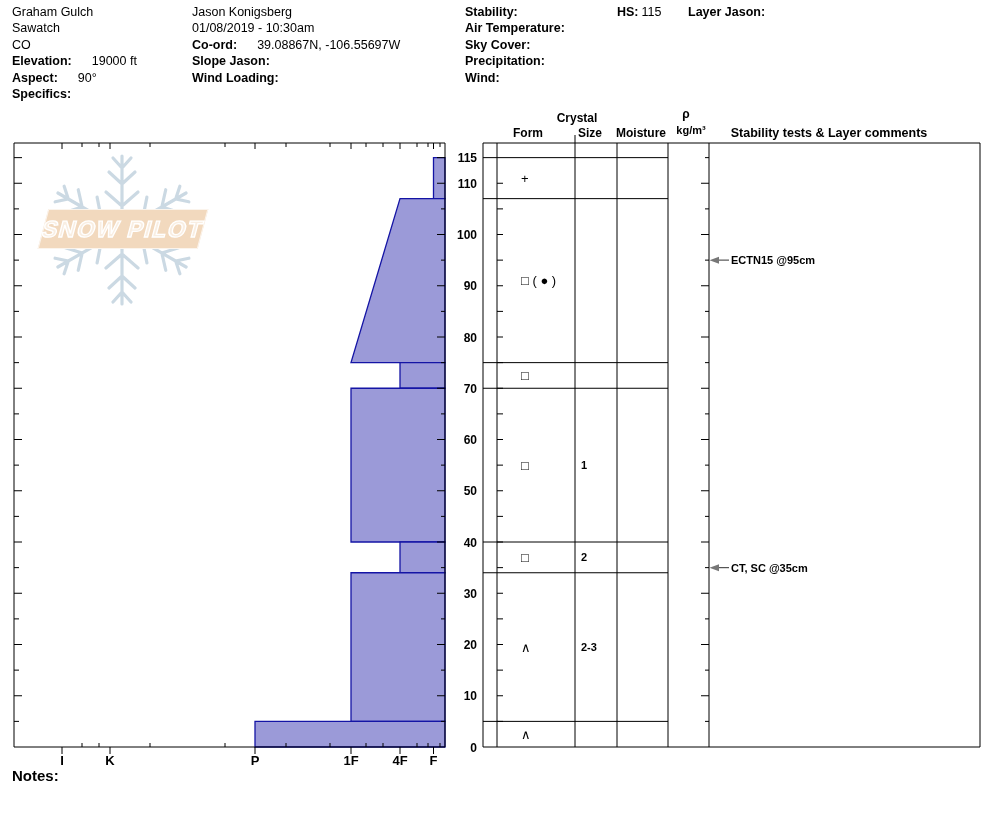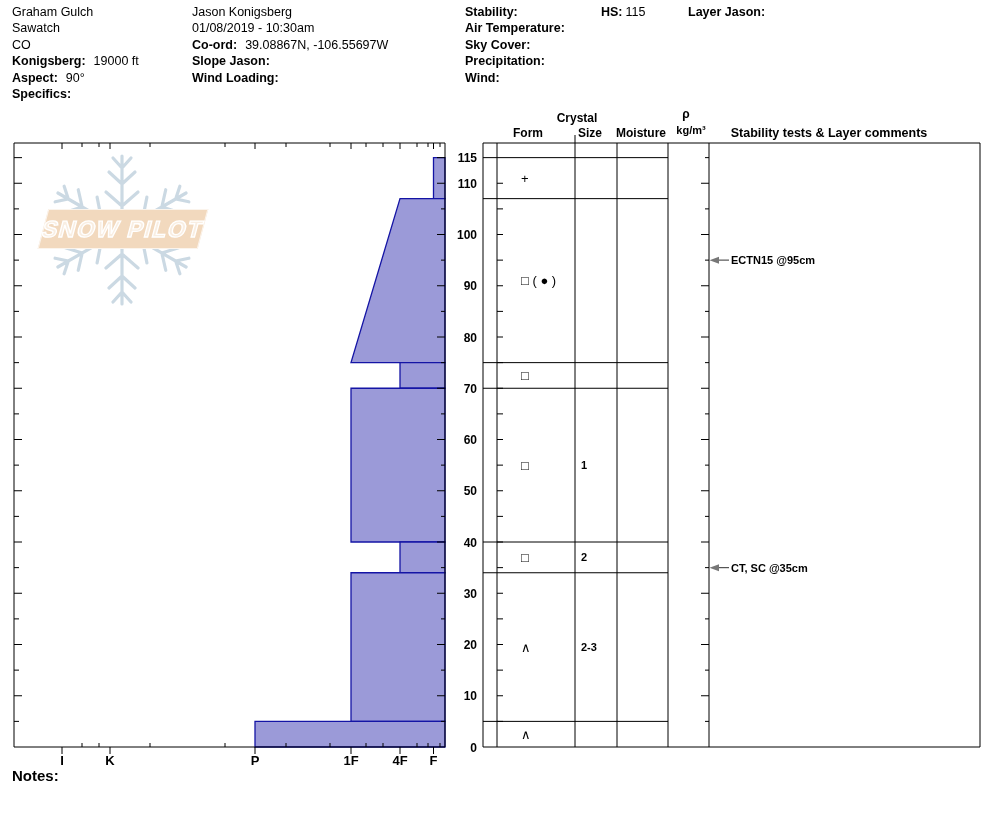--- a/index.html
+++ b/index.html
@@ -1,21 +1,21 @@
 <!DOCTYPE html>
 <html><head>
 <meta charset="utf-8">
 <style>
   html,body{margin:0;padding:0;background:#fff;}
   .page{position:relative;width:994px;height:840px;background:#fff;overflow:hidden;
         font-family:"Liberation Sans",sans-serif;color:#000;}
   .hcol{position:absolute;top:4px;}
   .hdr-line{font-size:12.5px;line-height:16.4px;white-space:nowrap;}
   .b{font-weight:bold;}
-  .lblgap{margin-right:8px;}
+  .lblgap{margin-right:20px;}
   .notes{position:absolute;left:12px;top:767px;font-size:15px;font-weight:bold;}
   
   .logo{position:absolute;left:37px;top:145px;width:170px;height:170px;z-index:1;}
   .flake{position:absolute;left:0;top:0;}
   .banner{position:absolute;left:6px;top:64px;width:158px;height:38px;
           transform:skewX(-15deg);display:flex;align-items:center;justify-content:center;
           border:1px solid rgba(255,255,255,0.7);}
   .banner-text{font-size:23px;font-weight:bold;letter-spacing:1.5px;white-space:nowrap;
           color:rgba(255,255,255,0.55);-webkit-text-stroke:1.3px #ffffff;}
   
@@ -31,39 +31,39 @@
 </head>
 <body>
 
 <div class="page">
 
   <div class="header">
     <div class="hcol" style="left:12px">
       <div class="hdr-line"><span>Graham Gulch</span></div>
       <div class="hdr-line"><span>Sawatch</span></div>
       <div class="hdr-line"><span>CO</span></div>
-      <div class="hdr-line"><span class="b lblgap">Konigsberg:</span><span>19000 ft</span></div>
+      <div class="hdr-line"><span class="b lblgap">Elevation:</span><span>19000 ft</span></div>
       <div class="hdr-line"><span class="b lblgap">Aspect:</span><span>90°</span></div>
       <div class="hdr-line"><span class="b">Specifics:</span></div>
     </div>
     <div class="hcol" style="left:192px">
       <div class="hdr-line"><span>Jason Konigsberg</span></div>
       <div class="hdr-line"><span>01/08/2019 - 10:30am</span></div>
       <div class="hdr-line"><span class="b lblgap">Co-ord:</span><span>39.08867N, -106.55697W</span></div>
       <div class="hdr-line"><span class="b">Slope Jason:</span></div>
       <div class="hdr-line"><span class="b">Wind Loading:</span></div>
     </div>
     <div class="hcol" style="left:465px">
       <div class="hdr-line"><span class="b">Stability:</span></div>
       <div class="hdr-line"><span class="b">Air Temperature:</span></div>
       <div class="hdr-line"><span class="b">Sky Cover:</span></div>
       <div class="hdr-line"><span class="b">Precipitation:</span></div>
       <div class="hdr-line"><span class="b">Wind:</span></div>
     </div>
-    <div class="hcol" style="left:601px">
+    <div class="hcol" style="left:617px">
       <div class="hdr-line"><span class="b">HS:</span><span style="margin-left:3px">115</span></div>
     </div>
     <div class="hcol" style="left:688px">
       <div class="hdr-line"><span class="b">Layer Jason:</span></div>
     </div>
   </div>
 
   <div class="logo">
     <svg class="flake" width="170" height="170" viewBox="-85 -85 170 170">
       <g id="flake-arms" stroke="#c6d5e0" stroke-width="3.2" stroke-linecap="round" fill="none" opacity="0.9">

